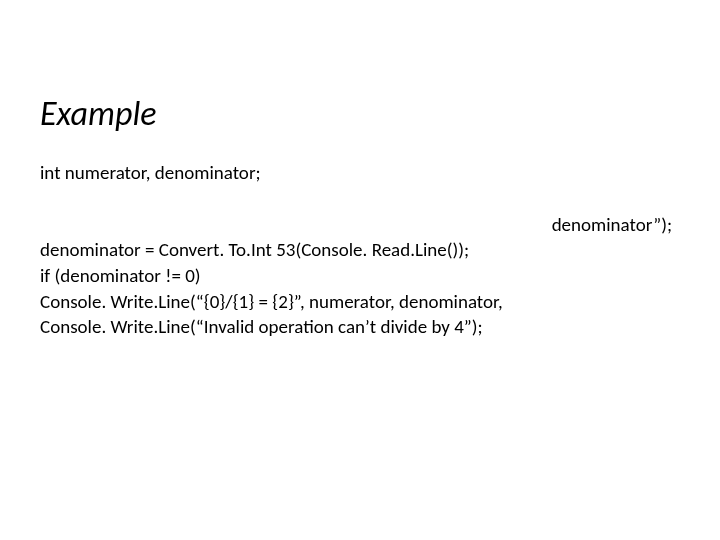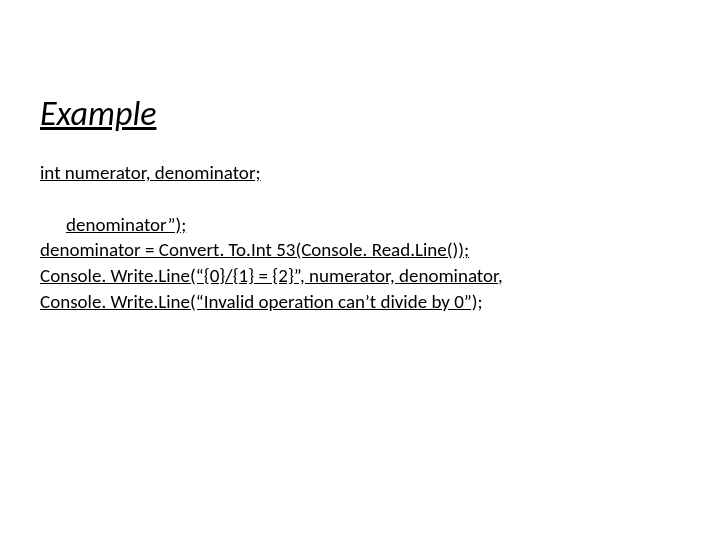--- a/index.html
+++ b/index.html
@@ -10,53 +10,54 @@
     background: #ffffff;
     font-family: Calibri, "Segoe UI", Arial, sans-serif;
     color: #000000;
   }
   .slide {
     position: relative;
     width: 720px;
     height: 516px;
     box-sizing: border-box;
     padding: 95px 48px 0 40px;
-    text-decoration: underline;
   }
   .title {
     font-style: italic;
     font-size: 34px;
     font-weight: 400;
     margin: 0 0 28px 0;
     line-height: 1.1;
   }
   .body {
     font-size: 19px;
     line-height: 1.35;
     margin-top: 12px;
   }
   .body p {
     margin: 0 0 0 0;
     padding-left: 0;
   }
   .indent {
     padding-left: 26px;
     display: block;
+    text-align: right;
   }
 </style>
 </head>
 <body>
 
 <div class="slide">
   <h1 class="title">Example</h1>
   <div class="body">
     <p>int numerator, denominator;</p>
     <p>
       <br>
       <span class="indent">denominator”);</span>
     </p>
     <p>denominator = Convert. To.Int 53(Console. Read.Line());</p>
+    <p>if (denominator != 0)</p>
     <p>
       <span>Console. Write.Line(“{0}/{1} = {2}”, numerator, denominator,</span><br>
     </p>
-    <p>Console. Write.Line(“Invalid operation can’t divide by 0”);</p>
+    <p>Console. Write.Line(“Invalid operation can’t divide by 4”);</p>
   </div>
 </div>
 
 </body></html>

